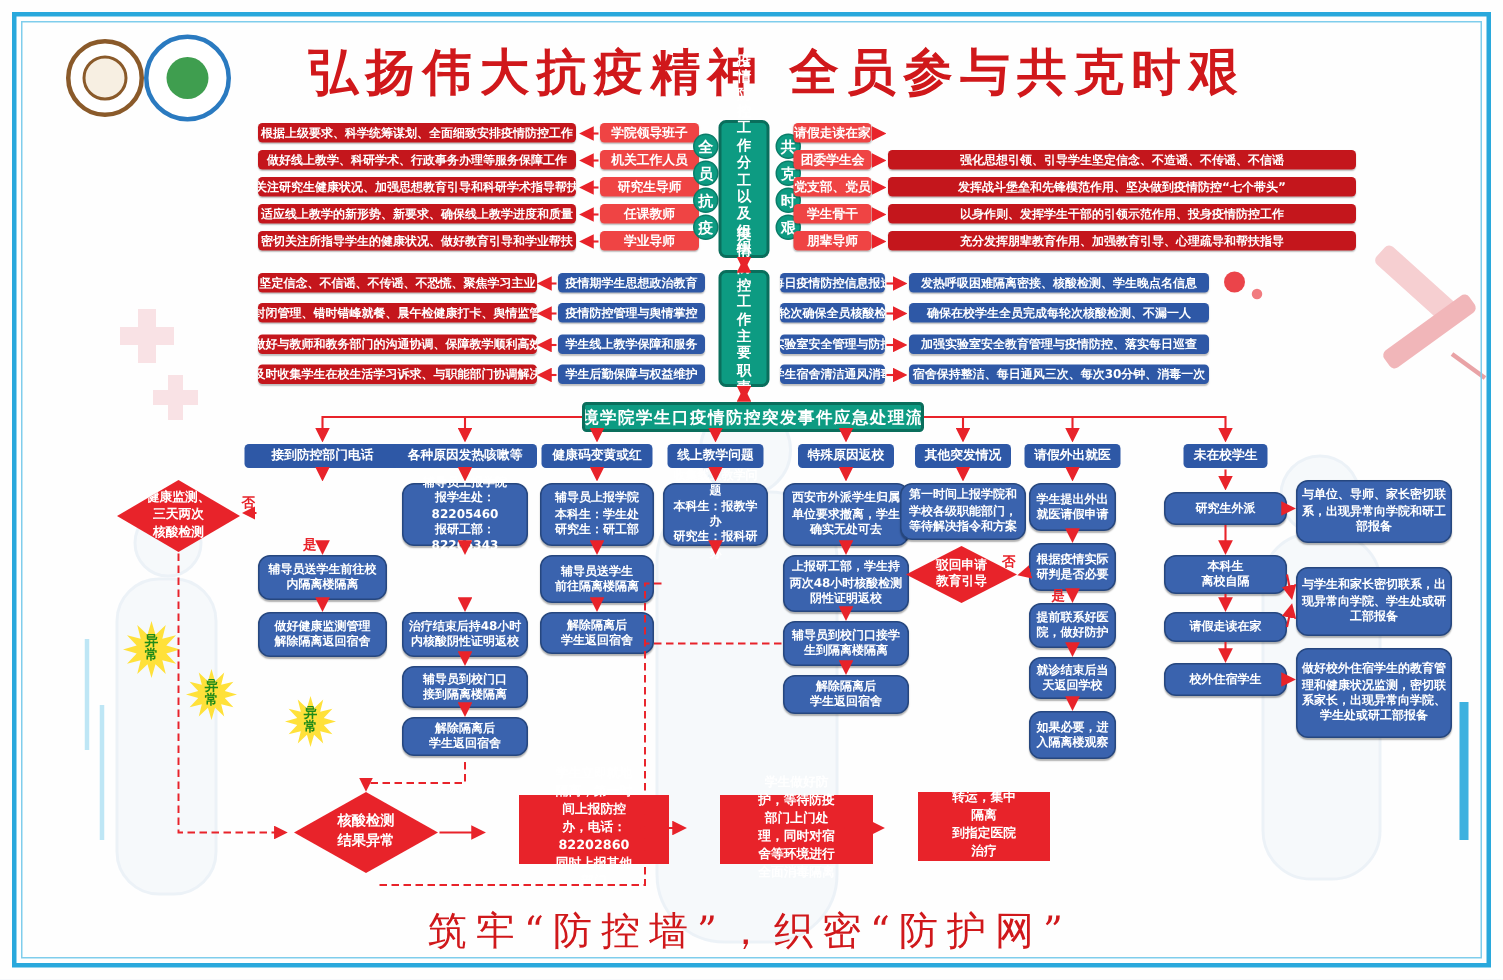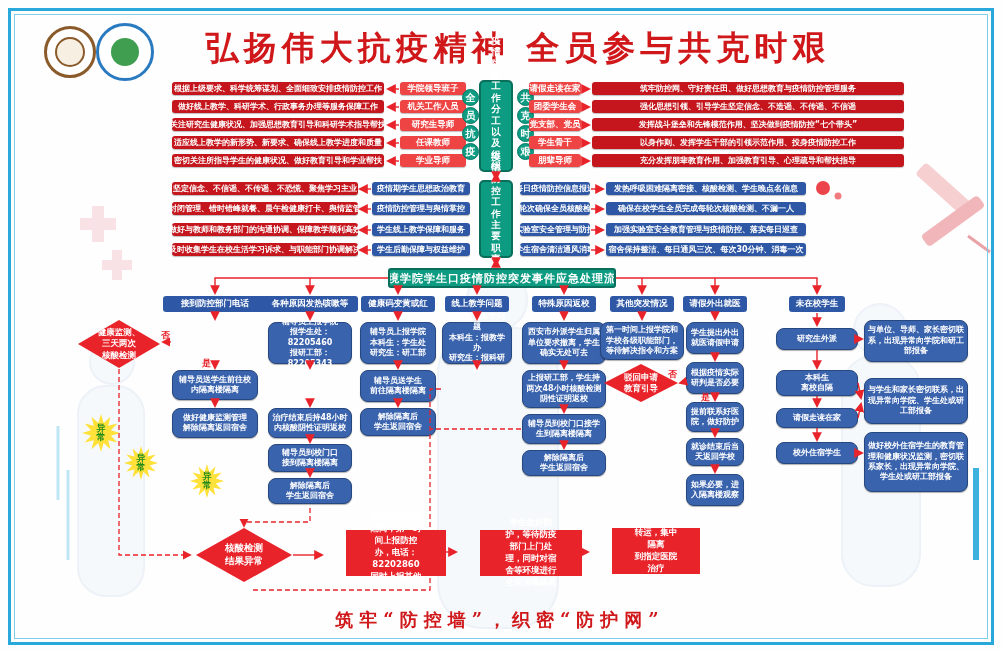--- a/index.html
+++ b/index.html
@@ -4,21 +4,21 @@
 <style>
   html,body{margin:0;padding:0;background:#eef2f5;}
   .stage{position:relative;width:1002px;height:653px;background:#fefefe;overflow:hidden;
          font-family:"DejaVu Sans",sans-serif;}
   .frame-outer{position:absolute;inset:8px;border:3px solid #29a8dc;pointer-events:none;z-index:4;}
   .frame-inner{position:absolute;inset:14px;border:1px solid #7fcdec;pointer-events:none;z-index:4;}
   .abs{position:absolute;box-sizing:border-box;display:flex;align-items:center;justify-content:center;
        text-align:center;color:#fff;z-index:2;}
   .maintitle{font-family:"DejaVu Serif",serif;font-weight:900;color:#d0181b;font-size:33px;
              letter-spacing:5px;white-space:nowrap;}
-  .footer-title{font-family:"DejaVu Serif",serif;font-weight:700;color:#d0181b;font-size:18px;
+  .footer-title{font-family:"DejaVu Serif",serif;font-weight:400;color:#d0181b;font-size:26px;
              letter-spacing:6px;white-space:nowrap;}
   .rlong{background:#c4161c;border-radius:3px;font-size:8px;font-weight:bold;white-space:nowrap;
          overflow:hidden;box-shadow:0 1px 1px rgba(0,0,0,.25);}
   .rlabel{background:#ef4444;border-radius:3px;font-size:8.5px;font-weight:bold;white-space:nowrap;overflow:hidden;
          box-shadow:0 1px 1px rgba(0,0,0,.25);}
   .blong,.blabel{background:#2e58a6;border-radius:3px;font-size:8px;font-weight:bold;white-space:nowrap;
          overflow:hidden;box-shadow:0 1px 1px rgba(0,0,0,.25);text-align:center;}
   .gcirc{background:#0d9b82;border:1px solid #0a7c68;border-radius:50%;font-size:10px;font-weight:bold;}
   .gvert{background:#0d9b82;border:2px solid #0a6e5c;border-radius:5px;font-size:9.5px;font-weight:bold;
          line-height:1.2;word-break:break-all;padding:2px 7px;}
@@ -100,21 +100,20 @@
   <div class="abs gcirc" style="left:517px;top:107px;width:17px;height:17px">克</div>
   <div class="abs gcirc" style="left:517px;top:125px;width:17px;height:17px">时</div>
   <div class="abs gcirc" style="left:517px;top:143px;width:17px;height:17px">艰</div>
 
   <div class="abs rlabel" style="left:529px;top:82px;width:52px;height:13px">请假走读在家</div>
   <div class="abs rlabel" style="left:529px;top:100px;width:52px;height:13px">团委学生会</div>
   <div class="abs rlabel" style="left:529px;top:118px;width:52px;height:13px">党支部、党员</div>
   <div class="abs rlabel" style="left:529px;top:136px;width:52px;height:13px">学生骨干</div>
   <div class="abs rlabel" style="left:529px;top:154px;width:52px;height:13px">朋辈导师</div>
 
-  <div class="abs rlong" style="left:592px;top:82px;width:312px;height:13px">筑牢防控网、守好责任田、做好思想教育与疫情防控管理服务</div>
   <div class="abs rlong" style="left:592px;top:100px;width:312px;height:13px">强化思想引领、引导学生坚定信念、不造谣、不传谣、不信谣</div>
   <div class="abs rlong" style="left:592px;top:118px;width:312px;height:13px">发挥战斗堡垒和先锋模范作用、坚决做到疫情防控“七个带头”</div>
   <div class="abs rlong" style="left:592px;top:136px;width:312px;height:13px">以身作则、发挥学生干部的引领示范作用、投身疫情防控工作</div>
   <div class="abs rlong" style="left:592px;top:154px;width:312px;height:13px">充分发挥朋辈教育作用、加强教育引导、心理疏导和帮扶指导</div>
 
   <div class="abs rlong" style="left:172px;top:182px;width:186px;height:13px">坚定信念、不信谣、不传谣、不恐慌、聚焦学习主业</div>
   <div class="abs rlong" style="left:172px;top:202px;width:186px;height:13px">封闭管理、错时错峰就餐、晨午检健康打卡、舆情监管</div>
   <div class="abs rlong" style="left:172px;top:223px;width:186px;height:13px">做好与教师和教务部门的沟通协调、保障教学顺利高效</div>
   <div class="abs rlong" style="left:172px;top:243px;width:186px;height:13px">及时收集学生在校生活学习诉求、与职能部门协调解决</div>
 

